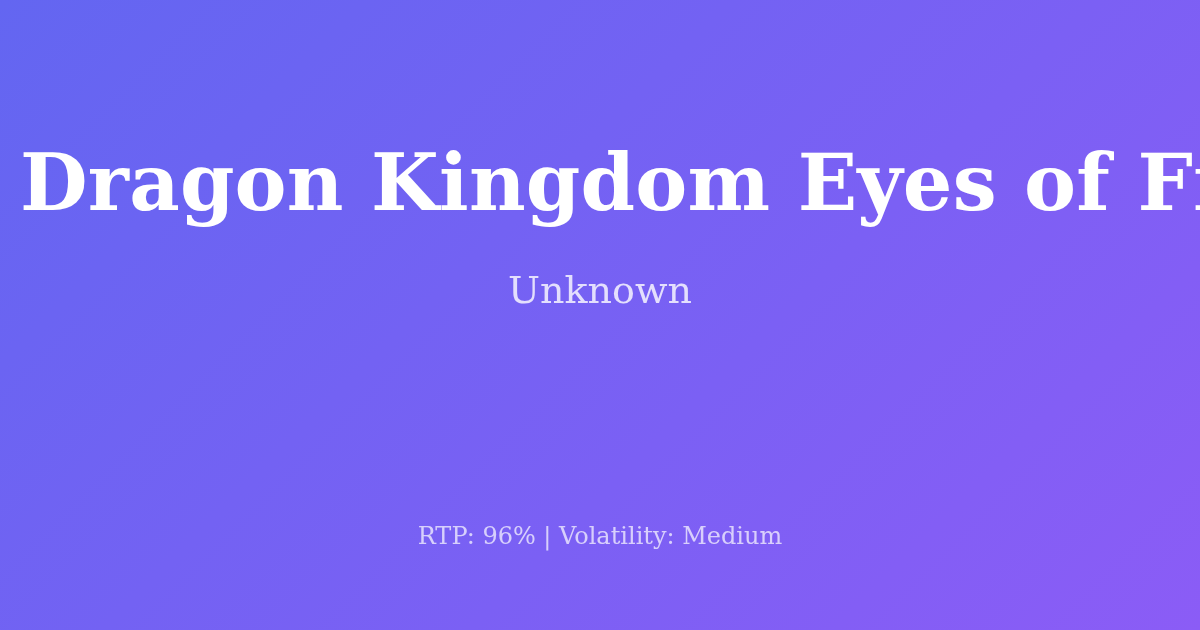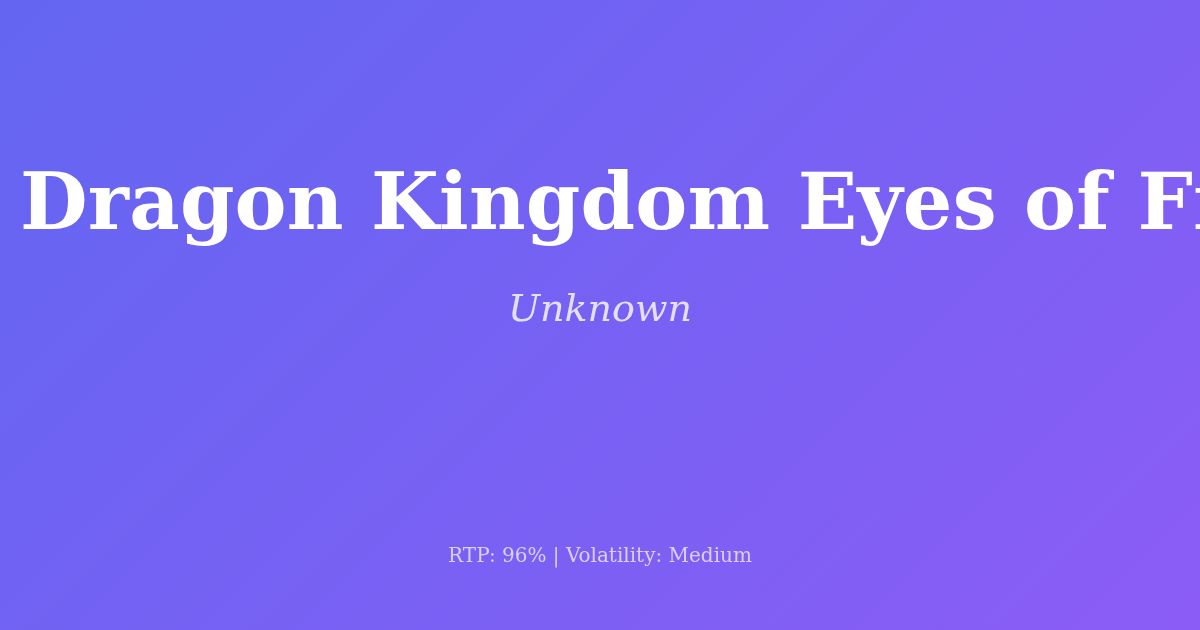--- a/index.html
+++ b/index.html
@@ -59,36 +59,35 @@
   .card-subtitle {
     margin: 8px;
     padding: 0 40px;
     font-family: "DejaVu Serif", "Liberation Serif", serif;
     font-size: 38px;
     font-weight: 400;
     line-height: 1.2;
     color: rgba(255, 255, 255, 0.80);
     text-align: center;
     margin-top: 42px;
-    font-style: italic;
   }
 
   
   .card-footer {
     flex: 0 0 auto;
     width: 100%;
     box-sizing: border-box;
     padding: 0 40px 62px;
     text-align: center;
   }
 
   .card-meta {
-    margin: 0;
+    margin: 16px;
     font-family: "DejaVu Serif", "Liberation Serif", serif;
-    font-size: 20px;
+    font-size: 24px;
     font-weight: 400;
     line-height: 1.3;
     color: rgba(255, 255, 255, 0.70);
     white-space: nowrap;
   }
 </style>
 </head>
 <body>
 
 <div class="og-card">

